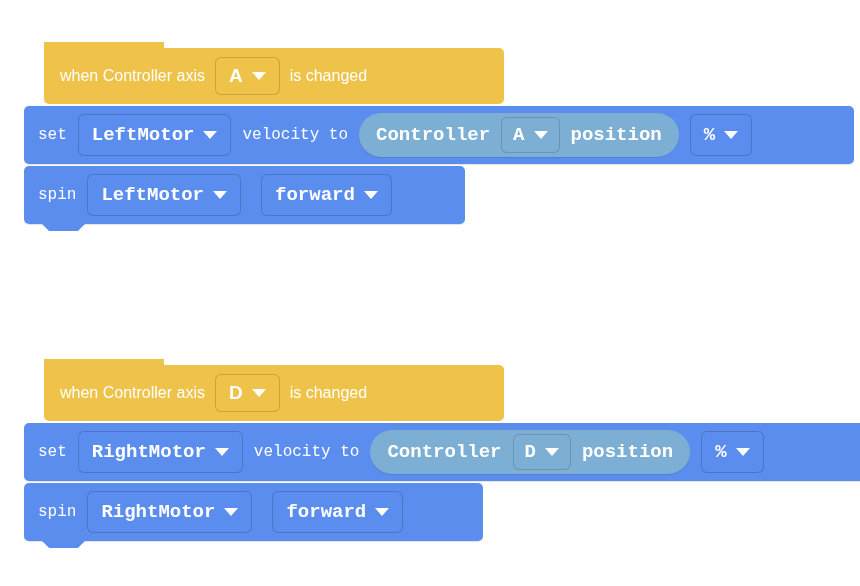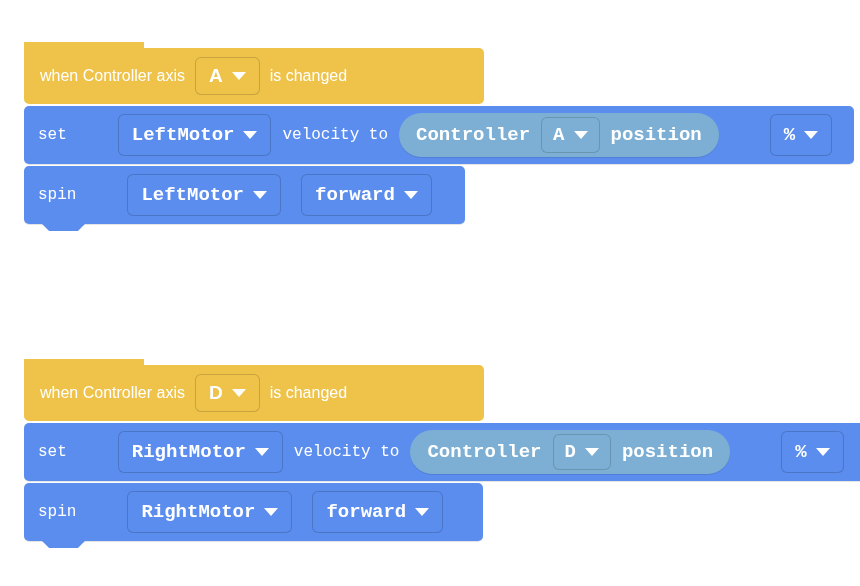--- a/index.html
+++ b/index.html
@@ -23,20 +23,21 @@
   }
 
   
   .stack {
     position: absolute;
   }
 
   
   .hat-wrap {
     position: relative;
+    margin-left: 20px;
   }
   .hat-dome {
     position: absolute;
     left: 0;
     top: 0;
     width: 124px;
     height: 28px;
     background: var(--hat-fill);
     border-top-left-radius: 62px 28px;
     border-top-right-radius: 62px 28px;
@@ -111,21 +112,20 @@
     color: #ffffff;
     cursor: pointer;
   }
   .field.on-hat {
     background: var(--hat-fill);
     border: 1px solid rgba(0,0,0,0.16);
   }
   .field.on-cmd {
     background: var(--cmd-fill);
     border: 1px solid rgba(0,0,0,0.17);
-    margin-left: 40px;
   }
   .field.on-rep {
     background: var(--rep-fill);
     border: 1px solid rgba(0,0,0,0.15);
   }
 
   .caret {
     width: 0;
     height: 0;
     border-left: 7px solid transparent;

